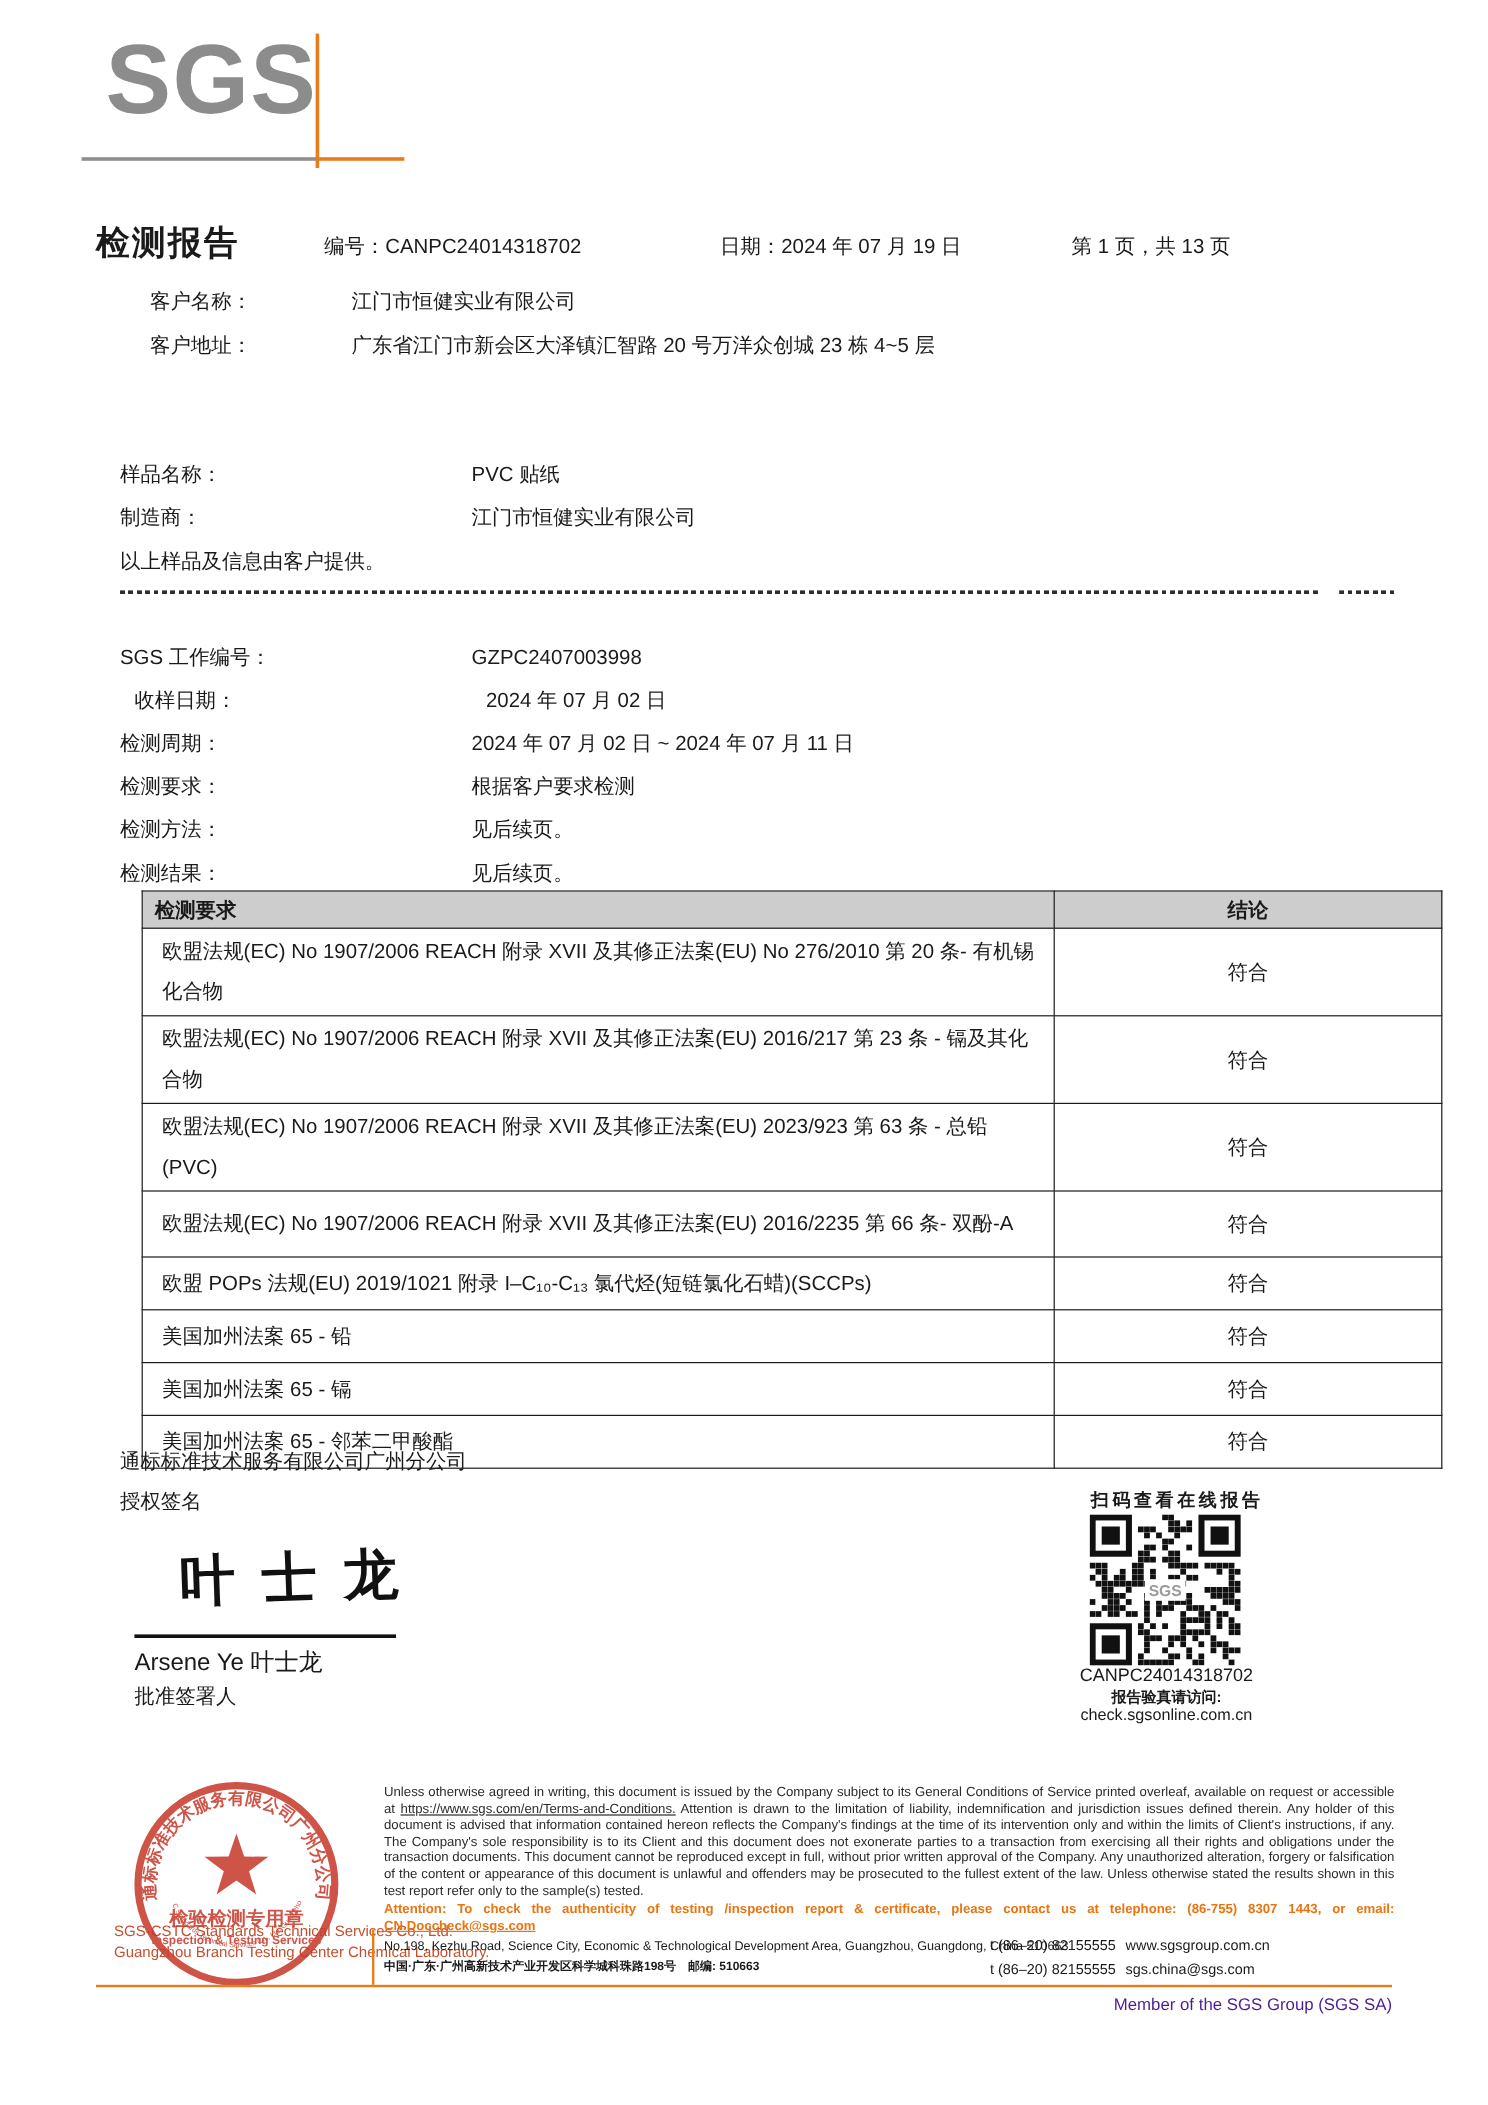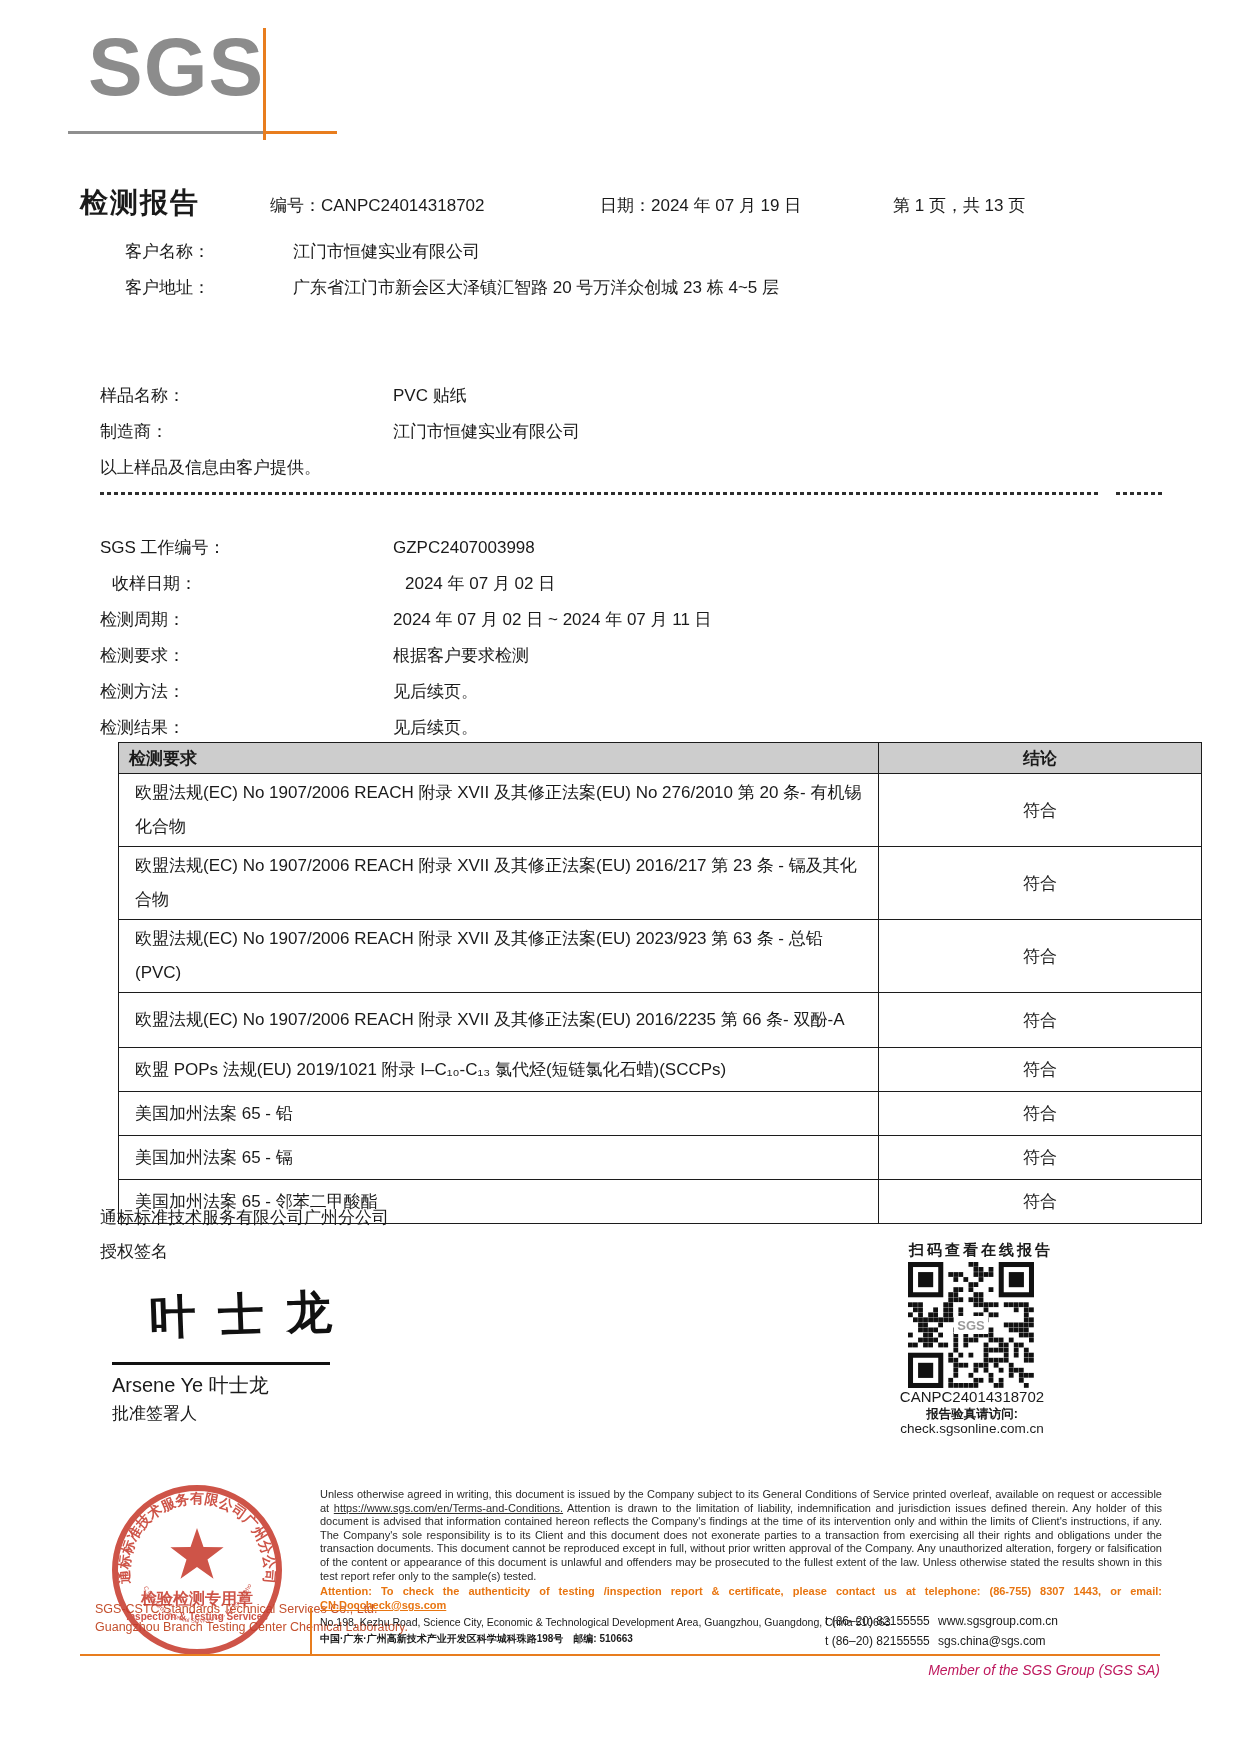--- a/index.html
+++ b/index.html
@@ -41,21 +41,21 @@
   
   .legal{left:320px;top:1488px;width:842px;font-size:11px;line-height:13.6px;color:#2b2b2b;text-align:justify;}
   .legal .att{color:#e87511;font-weight:bold;margin-top:2px;}
   .u{text-decoration:underline;}
   .stamp-behind{color:#c4502e;font-size:12.5px;white-space:nowrap;}
   .addr-en{font-size:10.5px;white-space:nowrap;}
   .addr-cn{font-size:10px;font-weight:bold;white-space:nowrap;}
   .contact-small{font-size:12px;white-space:nowrap;}
   .footer-hr{left:80px;top:1654px;width:1080px;height:2px;background:#e87d1e;}
   .footer-vline{left:310px;top:1608px;width:2px;height:46px;background:#e87d1e;}
-  .member{left:860px;top:1662px;width:300px;text-align:right;font-size:14px;color:#be185d;font-style:italic;}
+  .member{left:860px;top:1662px;width:300px;text-align:right;font-size:14px;color:#4c1d95;}
 </style>
 </head>
 <body>
 
 <div class="page">
 
   <div class="abs sgs-logo">SGS</div>
   <div class="abs logo-underline-gray"></div>
   <div class="abs logo-underline-orange"></div>
   <div class="abs logo-vline"></div>

